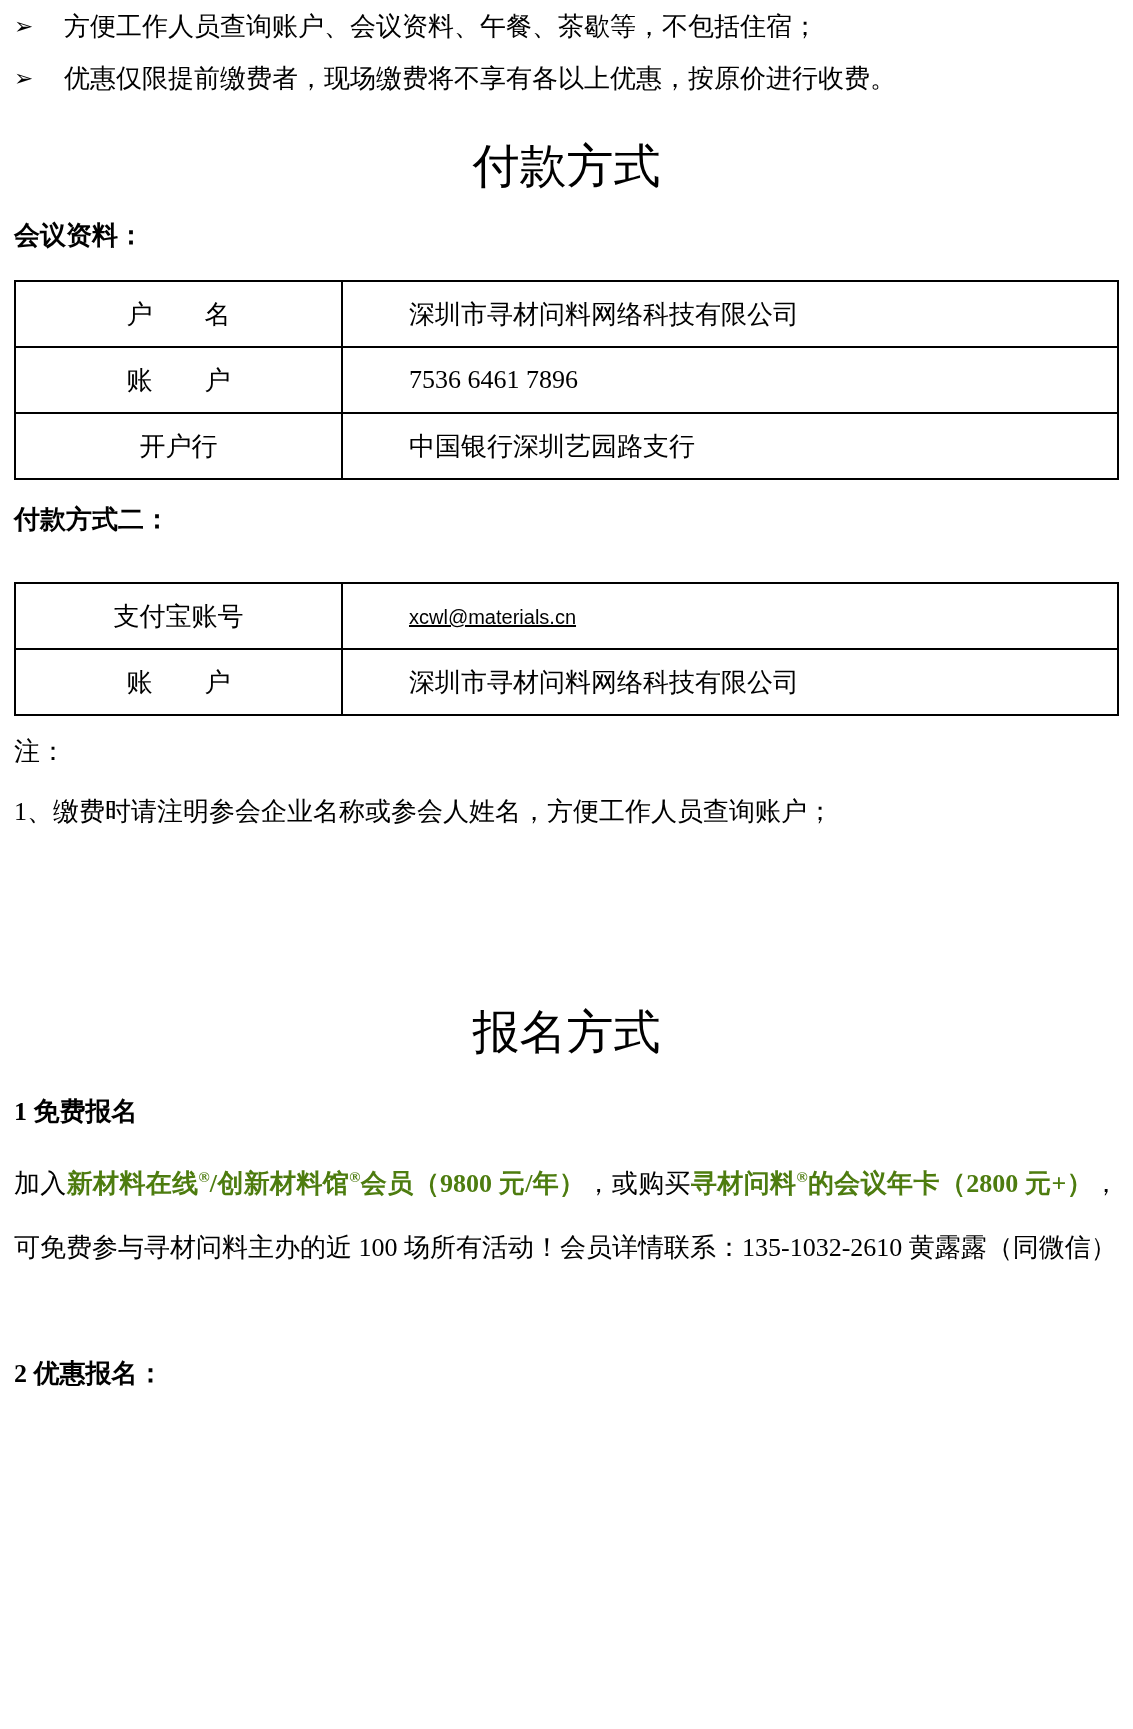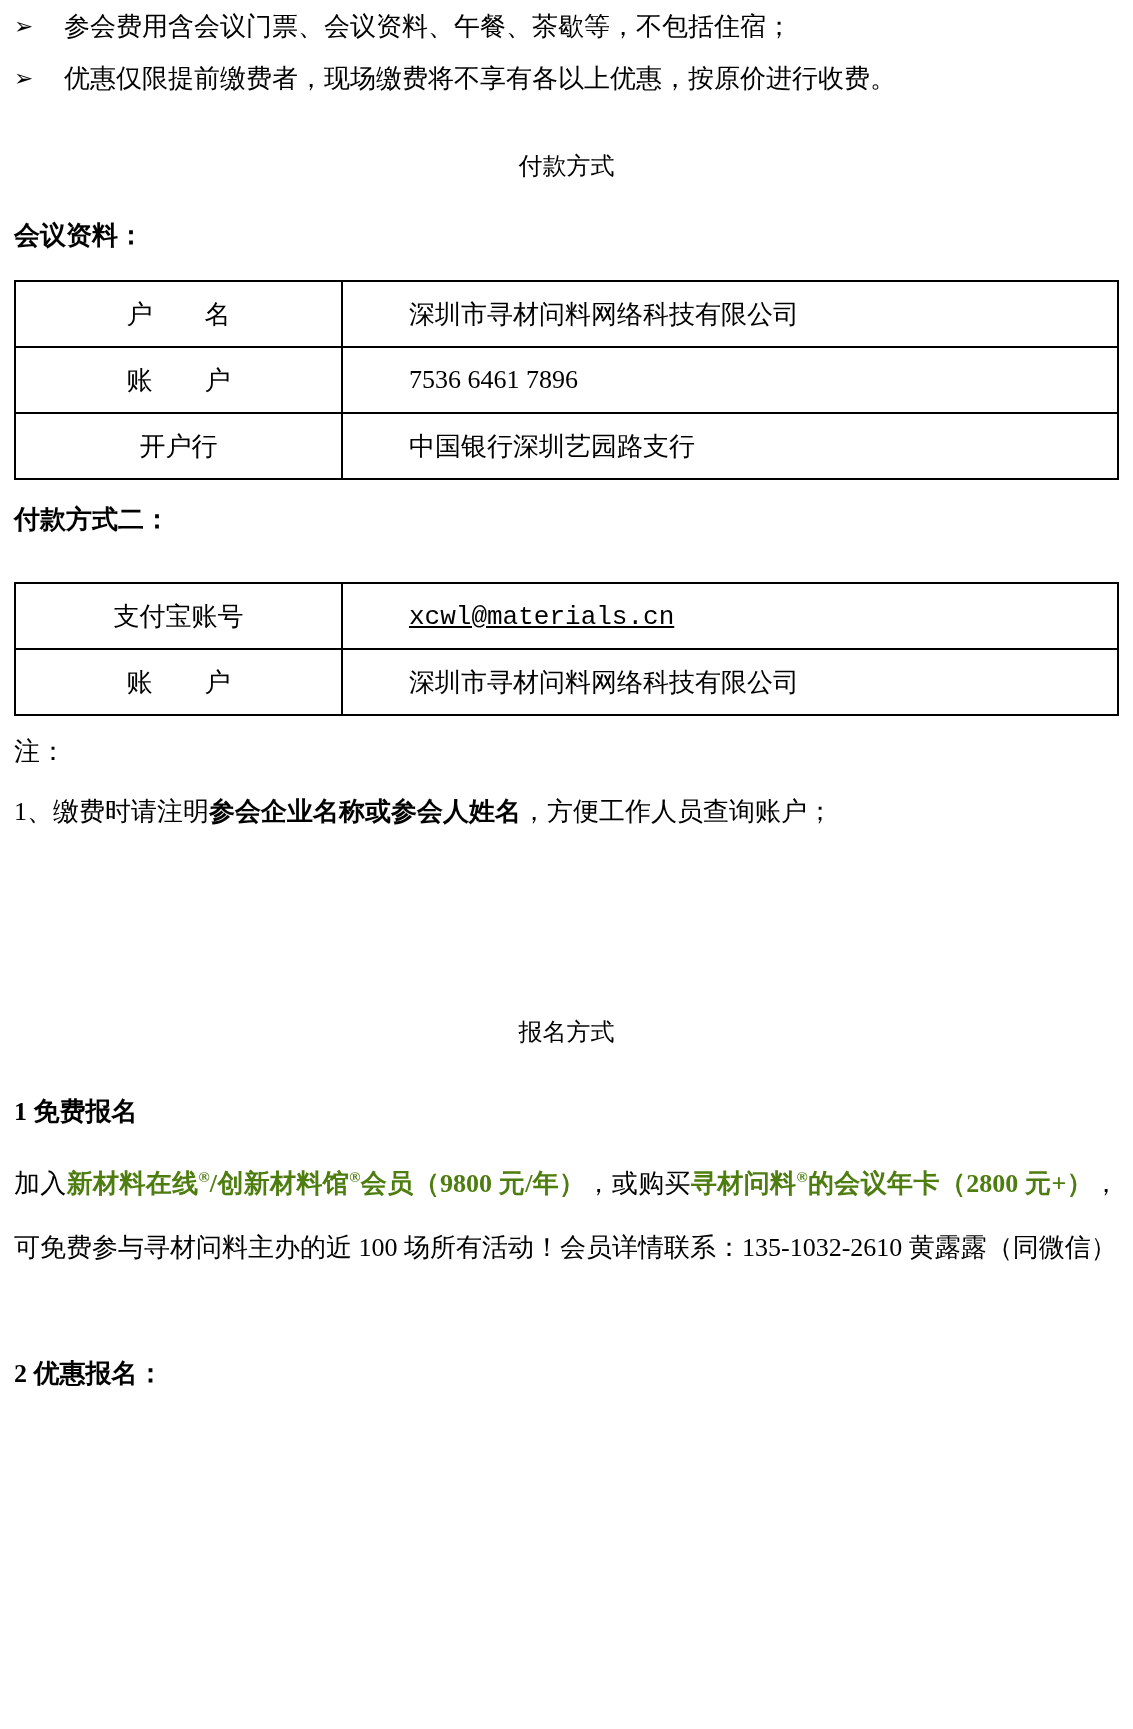--- a/index.html
+++ b/index.html
@@ -11,21 +11,21 @@
     font-size: 26px;
     color: #000000;
     padding: 10px 14px 0 14px;
   }
   .bullet-item { display: flex; line-height: 34px; }
   .bullet-item + .bullet-item { margin-top: 18px; }
   .bullet-marker { width: 50px; flex: 0 0 50px; font-size: 23px; line-height: 34px; }
   .bullet-text { flex: 1; }
 
   .center-title {
-    font-size: 24px; font-weight: normal; text-align: center; line-height: 44px;
+    font-size: 47px; font-weight: normal; text-align: center; line-height: 44px;
   }
   .payment-title { margin-top: 48px; }
   .reg-title { margin-top: 182px; }
 
   .subhead { font-weight: bold; font-size: 26px; line-height: 32px; }
   .subhead.m1 { margin-top: 32px; }
   .subhead.m2 { margin-top: 24px; }
   .subhead.free { margin-top: 42px; }
   .subhead.discount { margin-top: 78px; }
 
@@ -40,38 +40,38 @@
   td.value-cell { padding-left: 66px; text-align: left; }
 
   .note-label { margin-top: 20px; line-height: 32px; }
   .note-line { margin-top: 28px; line-height: 32px; }
   .note-para { margin-top: 20px; line-height: 64px; text-align: justify; }
 
   .para { text-align: justify; }
   .para.free-para { margin-top: 24px; line-height: 64px; }
   .para.discount-para { margin-top: 22px; line-height: 60px; }
 
-  .bold { font-weight: bold; }
+  .bold { font-weight: normal; }
   .red { color: #4d7c0f; font-weight: bold; }
   .red-plain { color: #FF0000; }
   .email {
-    font-family: Liberation Mono, monospace;
-    font-size: 26px;
+    font-family: Liberation Sans, sans-serif;
+    font-size: 20px;
   }
   .underline { text-decoration: underline; }
   sup.reg { font-size: 15px; vertical-align: super; line-height: 0; }
 </style>
 </head>
 <body>
 
 <div>
 
   <div class="bullet-item">
     <span class="bullet-marker">➢</span>
-    <span class="bullet-text">参会费用含会议门票、会议资料、午餐、茶歇等，不包括住宿；</span>
+    <span class="bullet-text">方便工作人员查询账户、会议资料、午餐、茶歇等，不包括住宿；</span>
   </div>
   <div class="bullet-item">
     <span class="bullet-marker">➢</span>
     <span class="bullet-text">优惠仅限提前缴费者，现场缴费将不享有各以上优惠，按原价进行收费。</span>
   </div>
 
   <h1 class="center-title payment-title">付款方式</h1>
 
   <div class="subhead m1">会议资料：</div>
 

